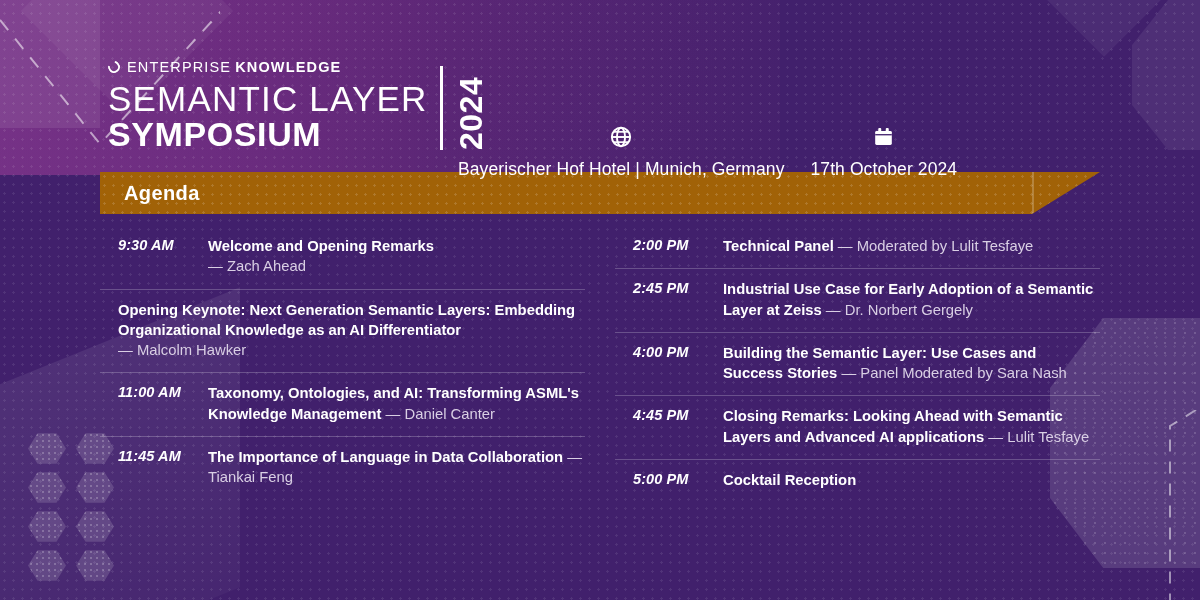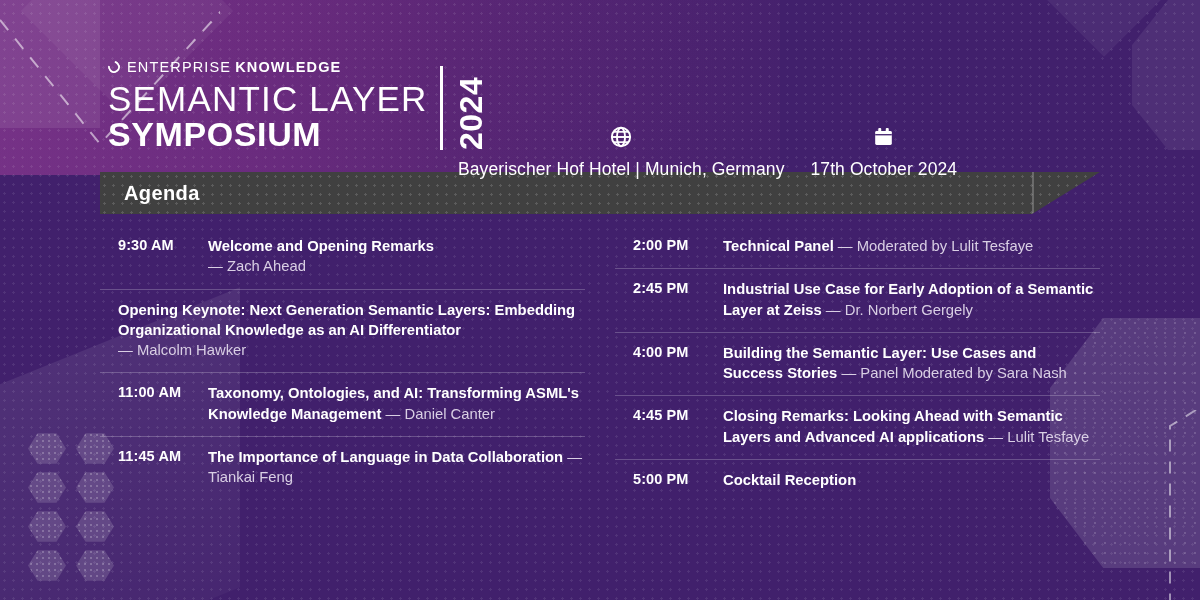--- a/index.html
+++ b/index.html
@@ -235,21 +235,21 @@
   }
   .icon-svg { display: block; }
 
   
   .agenda-bar {
     position: absolute;
     left: 100px;
     top: 172px;
     width: 1000px;
     height: 42px;
-    background: #404040;
+    background: #a16207;
     clip-path: polygon(0 0, 100% 0, 93.2% 100%, 0 100%);
     z-index: 4;
   }
   .agenda-bar::after {
     content: "";
     position: absolute;
     inset: 0;
     background-image: radial-gradient(rgba(255,255,255,0.15) 1px, transparent 1.3px);
     background-size: 9px 9px;
   }
@@ -293,20 +293,21 @@
 
   .item-time {
     color: #ffffff;
     font-size: 14.5px;
     font-weight: 700;
     letter-spacing: 0.1px;
     white-space: nowrap;
     flex: none;
     width: 76px;
     padding-top: 1px;
+    font-style: italic;
   }
   .item-body {
     color: #ffffff;
     font-size: 14.8px;
     line-height: 1.37;
   }
   .item-body .t { font-weight: 700; }
   .item-body .s { font-weight: 400; color: #d9cfe4; }
   .item-body .sub-line {
     display: block;

